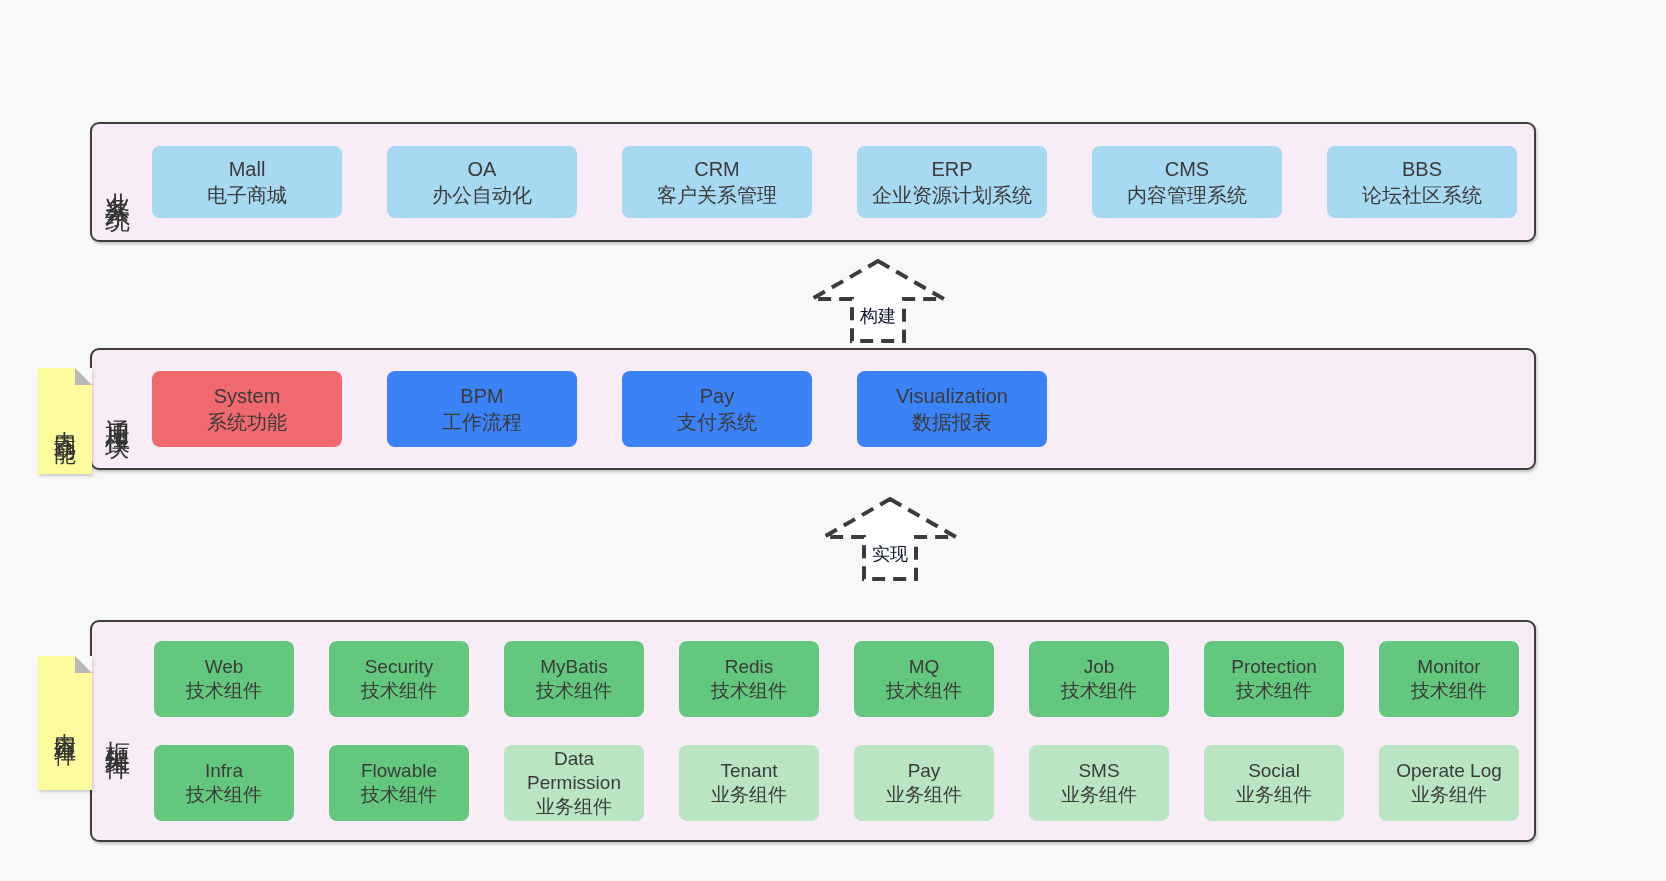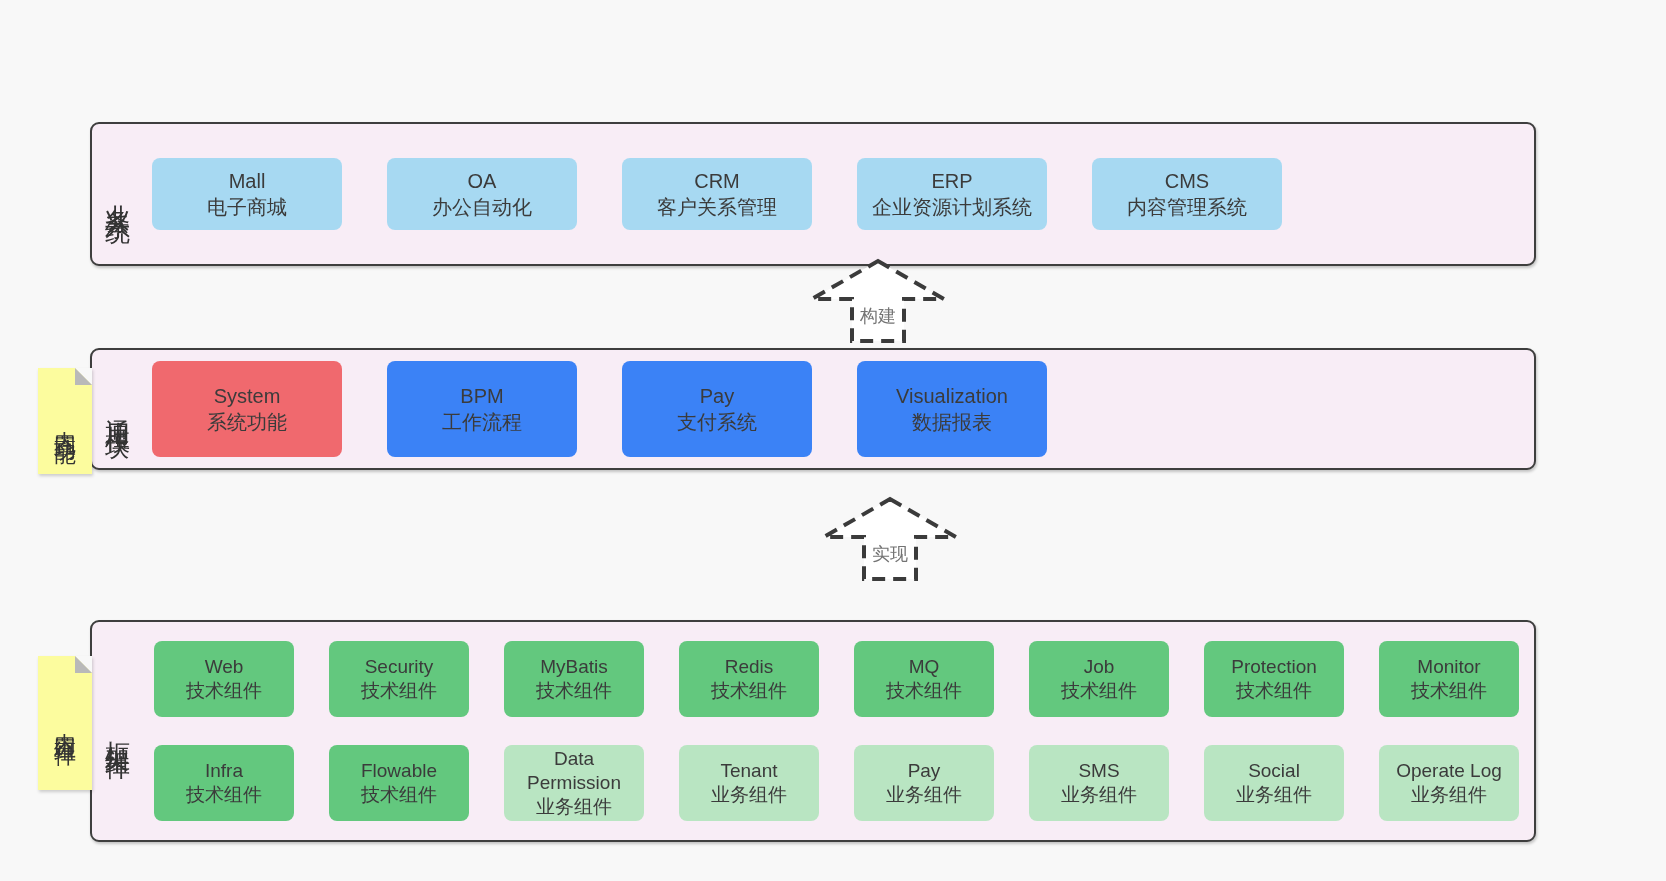--- a/index.html
+++ b/index.html
@@ -7,40 +7,40 @@
     position:relative; width:1666px; height:881px;
     background:#f8f8f8; overflow:hidden;
     font-family:"Liberation Sans", sans-serif; color:#3b3b3b;
   }
   
   .panel {
     position:absolute; left:90px; width:1446px; box-sizing:border-box;
     background:#f8edf6; border:2px solid #3e3e3e; border-radius:9px;
     box-shadow:1px 2px 3px rgba(0,0,0,0.22);
   }
-  #panel-business   { top:122px; height:144px; }
+  #panel-business   { top:122px; height:120px; }
   #panel-modules    { top:348px; height:122px; }
   #panel-components { top:620px; height:222px; }
   .vlabel {
     position:absolute; left:10px; top:0; bottom:0;
     display:flex; align-items:center; justify-content:center;
     writing-mode:vertical-rl; text-orientation:upright;
     font-size:25px; letter-spacing:5px; color:#333;
   }
   
   .boxes {
     position:absolute; left:60px; top:0; bottom:0;
     display:flex; align-items:center; gap:45px;
   }
   .box {
     width:190px; height:72px; border-radius:8px; box-sizing:border-box;
     display:flex; flex-direction:column; align-items:center; justify-content:center;
     text-align:center; font-size:20px; line-height:26px; padding:2px 6px;
   }
-  .box.tall { height:96px; }
+  .box.tall { height:76px; }
   .box.sm { width:140px; height:76px; font-size:19px; line-height:24px; }
   .blue        { background:#a7d9f2; }
   .red         { background:#f0696e; }
   .pink        { background:#3b82f6;align-items:center; }
   .green-dark  { background:#63c87e; }
   .green-light { background:#b9e5c2; }
   .comp-rows {
     position:absolute; left:62px; top:0; bottom:0;
     display:flex; flex-direction:column; justify-content:center; gap:28px;
   }
@@ -65,21 +65,21 @@
     border-bottom:17px solid #b9b9b9; border-right:17px solid transparent;
   }
   
   .arrow { position:absolute; width:136px; height:86px; }
   .arrow svg { display:block; }
   .arrow polygon {
     fill:#ffffff; stroke:#3b3b3b; stroke-width:4; stroke-dasharray:13 8;
   }
   .arrow-label {
     position:absolute; top:46px; left:50%; transform:translateX(-50%);
-    font-size:18px; color:#737373; background:#ffffff; padding:0 3px;
+    font-size:18px; color:#0f172a; background:#ffffff; padding:0 3px;
     white-space:nowrap;
   }
 </style>
 </head>
 <body>
 
 <div class="canvas">
 
   <div class="panel" id="panel-business">
     <div class="vlabel">业务系统</div>
@@ -96,20 +96,24 @@
         <span>CRM</span>
         <span>客户关系管理</span>
       </div>
       <div class="box blue">
         <span>ERP</span>
         <span>企业资源计划系统</span>
       </div>
       <div class="box blue">
         <span>CMS</span>
         <span>内容管理系统</span>
+      </div>
+      <div class="box blue">
+        <span>BBS</span>
+        <span>论坛社区系统</span>
       </div>
     </div>
   </div>
 
   <div class="arrow" id="arrow-build" style="left:810px; top:258px;">
     <svg width="136" height="86" viewBox="0 0 136 86">
       <polygon points="68,3 134,41 94,41 94,83 42,83 42,41 2,41"></polygon>
     </svg>
     <span class="arrow-label">构建</span>
   </div>

